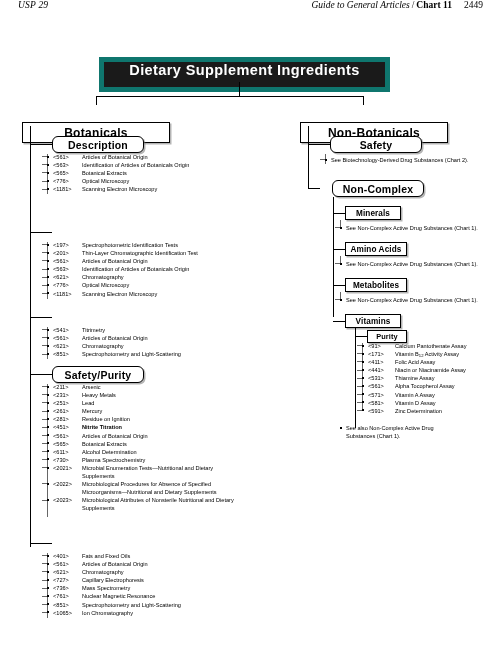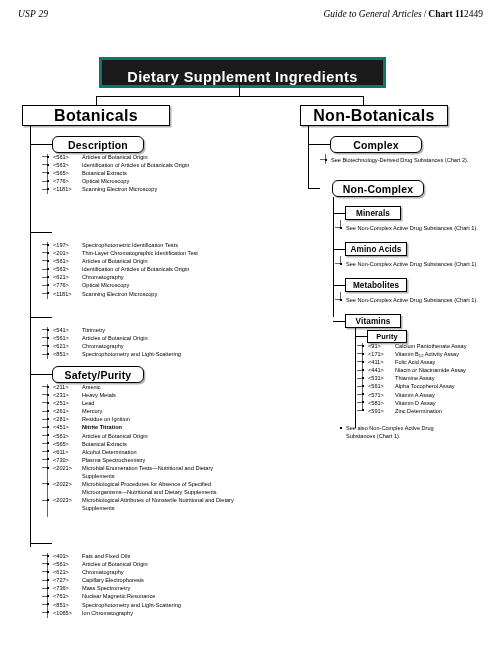--- a/index.html
+++ b/index.html
@@ -8,59 +8,59 @@
     width:500px;height:647px;position:relative;overflow:hidden;
     font-family:"Liberation Sans", sans-serif;
     color:#000;
     -webkit-font-smoothing:antialiased;
   }
 
   
   #page{position:relative;width:500px;height:647px;}
 
   
-  .runhead{position:absolute;top:9px;left:0;width:500px;height:14px;}
+  .runhead{position:absolute;top:0;left:0;width:500px;height:14px;}
   .rh-left{
     position:absolute;left:18px;top:0;
     font-family:"Liberation Serif", serif;
     font-style:italic;font-size:9.5px;letter-spacing:.2px;
   }
   .rh-right{
     position:absolute;right:17px;top:0;
     font-family:"Liberation Serif", serif;
     font-size:9.5px;white-space:nowrap;
   }
   .rh-right .ital{font-style:italic;}
   .rh-right .sep{font-style:normal;padding:0 2px;}
   .rh-right .bold{font-weight:bold;font-style:normal;}
-  .rh-right .pg{font-style:normal;margin-top:44px;}
+  .rh-right .pg{padding-left:12px;font-style:normal;margin-top:44px;}
 
   
   .charttitle{
     position:absolute;top:30px;left:0;width:500px;
     text-align:center;font-size:17px;font-weight:bold;letter-spacing:.5px;
   }
 
   
   .rootbar{
     position:absolute;left:99px;top:57px;width:281px;height:25px;
     background:#1a1a1a;color:#fff;
-    display:flex;align-items:flex-end;justify-content:center;
+    display:flex;align-items:flex-start;justify-content:center;
     font-size:14.5px;font-weight:bold;letter-spacing:.4px;
-    border:3px solid #0f766e;
+    border:5px solid #0f766e;
   }
 
   
   .box{
     position:absolute;background:#fff;border:1px solid #000;
     display:flex;align-items:center;justify-content:center;
     font-weight:bold;box-sizing:border-box;
     box-shadow:1.5px 1.5px 0 0 rgba(120,120,120,.55);
   }
-  .lvl1{height:21px;font-size:16px;letter-spacing:.3px;}
+  .lvl1{height:21px;font-size:12px;letter-spacing:.3px;margin-top:17px;}
   .lvl2{height:17px;font-size:10.5px;letter-spacing:.2px;border-radius:6px;}
   .lvl3{height:14px;font-size:8.2px;letter-spacing:.1px;}
   .lvl4{height:13px;font-size:7.4px;letter-spacing:.1px;}
 
   
   .vline{position:absolute;width:1px;background:#000;}
   .hline{position:absolute;height:1px;background:#000;}
 
   
   .entries{position:absolute;}
@@ -374,21 +374,21 @@
   </div>
 
   <div class="box lvl1" style="left:300px;top:105px;width:148px;">
     <span>Non-Botanicals</span>
   </div>
 
   <div class="vline" style="left:308px;top:126px;height:62px;"></div>
 
   <div class="hline" style="left:308px;top:144px;width:22px;"></div>
   <div class="box lvl2" style="left:330px;top:136px;width:92px;">
-    <span>Complex</span>
+    <span>Safety</span>
   </div>
   <div class="spine" style="left:325px;top:154px;height:10px;"></div>
   <div class="entries" style="left:325px;top:156px;width:170px;">
     <div class="entry multi" style="width:160px;">
       <span class="tick"></span>
         <span class="bullet"></span>
       <span class="txt" style="margin-left:6px;">See Biotechnology-Derived Drug Substances (Chart 2).</span>
     </div>
   </div>
 

